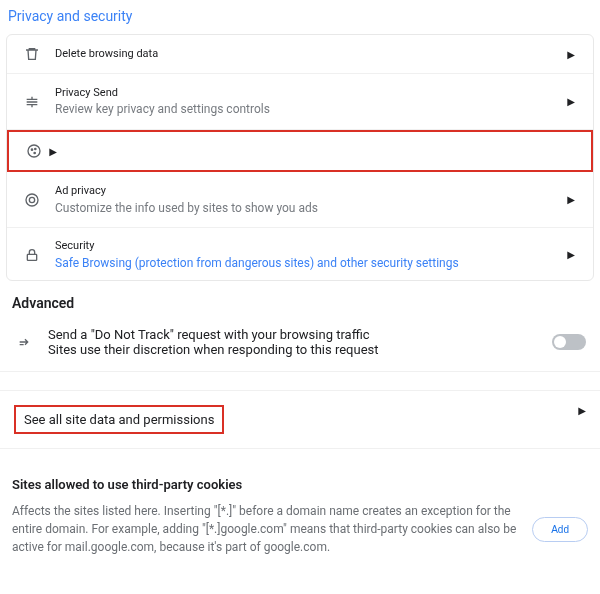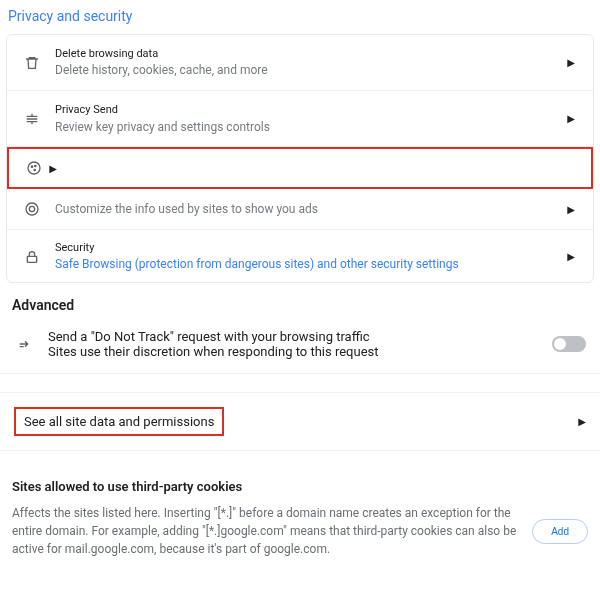--- a/index.html
+++ b/index.html
@@ -111,21 +111,21 @@
     position: absolute;
     left: 2px;
     top: 2px;
     width: 12px;
     height: 12px;
     border-radius: 50%;
     background: #fff;
   }
   .permissions-row {
     display: flex;
-    align-items: center;
+    align-items: flex-start;
     padding: 14px 14px;
     margin-top: 18px;
     border-top: 1px solid #f0f0f0;
     border-bottom: 1px solid #f0f0f0;
     cursor: pointer;
   }
   .permissions-label-wrap {
     flex: 1;
   }
   .permissions-label {
@@ -175,21 +175,20 @@
 <div class="card">
 
   <div class="row">
     <span class="icon">
       <svg width="16" height="16" viewBox="0 0 24 24" fill="none" stroke="currentColor" stroke-width="2">
           <path d="M3 6h18M8 6V4h8v2M6 6l1 14h10l1-14"></path>
         </svg>
     </span>
     <div class="text">
       <div class="title">Delete browsing data</div>
-      <div class="sub">Delete history, cookies, cache, and more</div>
     </div>
     <span class="arrow">▶</span>
   </div>
 
   <div class="row">
     <span class="icon">
       <svg width="16" height="16" viewBox="0 0 24 24" fill="none" stroke="currentColor" stroke-width="2">
           <path d="M4 8h16M4 12h16M4 16h16M12 4v4M12 16v4"></path>
         </svg>
     </span>
@@ -213,20 +212,21 @@
   </div>
 
   <div class="row">
     <span class="icon">
       <svg width="16" height="16" viewBox="0 0 24 24" fill="none" stroke="currentColor" stroke-width="2">
           <circle cx="12" cy="12" r="9"></circle>
           <circle cx="12" cy="12" r="4"></circle>
         </svg>
     </span>
     <div class="text">
+      <div class="title">Ad privacy</div>
       <div class="sub">Customize the info used by sites to show you ads</div>
     </div>
     <span class="arrow">▶</span>
   </div>
 
   <div class="row truncated-height">
     <span class="icon">
       <svg width="16" height="16" viewBox="0 0 24 24" fill="none" stroke="currentColor" stroke-width="2">
           <rect x="5" y="11" width="14" height="9" rx="1"></rect>
           <path d="M8 11V8a4 4 0 0 1 8 0v3"></path>

